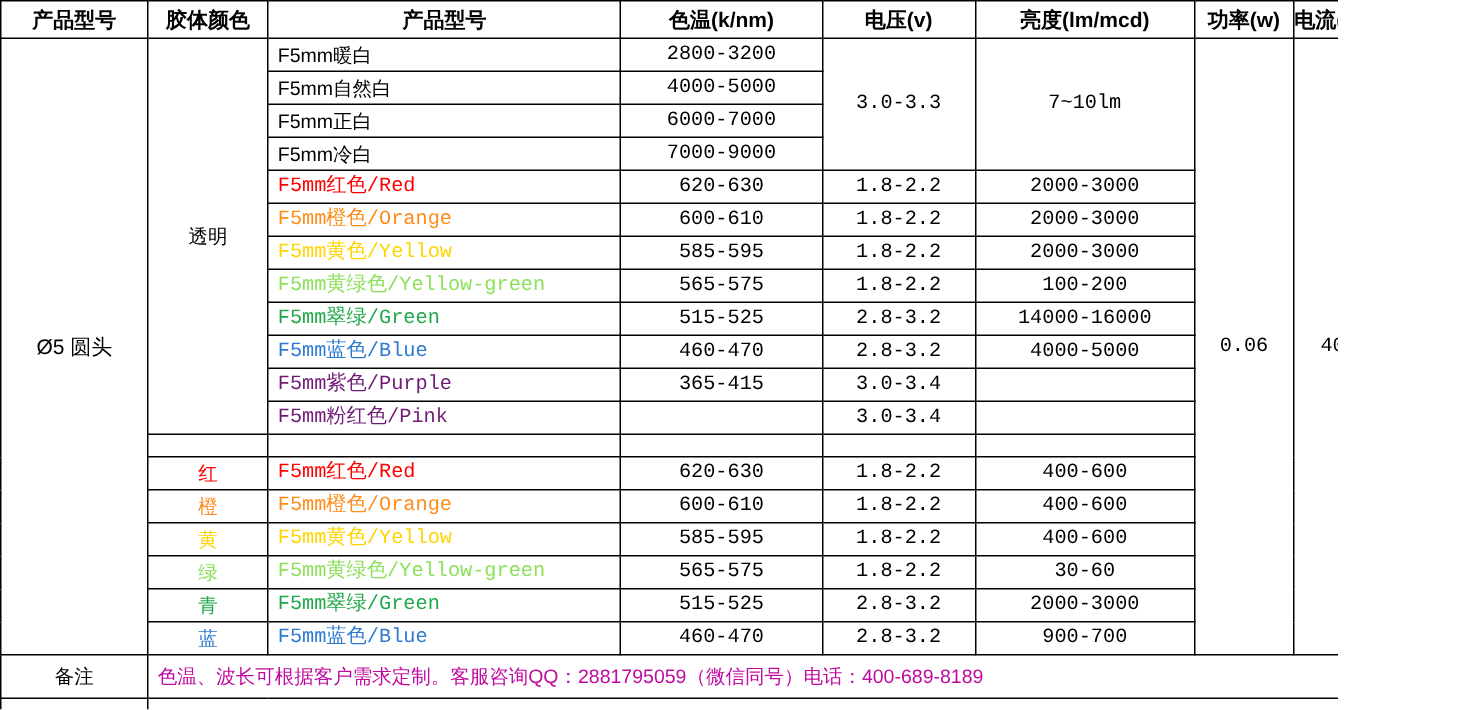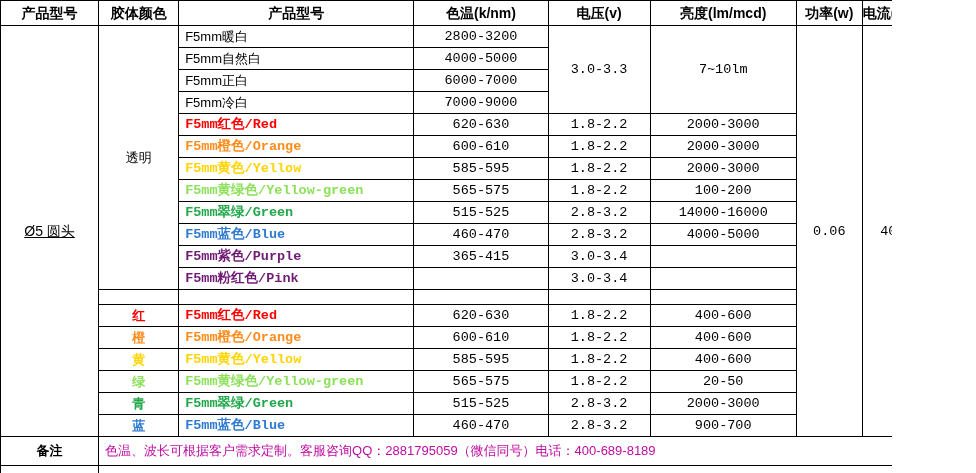--- a/index.html
+++ b/index.html
@@ -2,24 +2,24 @@
 <html><head>
 <meta charset="utf-8">
 <style>
   html,body{margin:0;padding:0;background:#ffffff;}
   body{font-family:"Liberation Sans","DejaVu Sans",sans-serif;}
   #sheet{position:relative;width:892px;height:473px;overflow:hidden;background:#fff;}
   table{border-collapse:collapse;table-layout:fixed;width:976px;}
   td,th{border:1px solid #000;padding:0;font-size:13px;color:#000;vertical-align:middle;text-align:center;line-height:21px;height:21px;overflow:hidden;white-space:nowrap;}
   .hdr{font-weight:bold;font-size:14px;background:#fff;height:24px;line-height:24px;}
   .mono{font-family:"Liberation Mono","DejaVu Sans Mono",monospace;font-size:13.5px;}
-  .bold{font-weight:bold;}
+  .bold{font-weight:normal;}
   .lft{text-align:left;padding-left:6px;}
   .cn{font-family:"Liberation Sans","DejaVu Sans",sans-serif;}
-  .prod{font-size:14px;text-decoration:underline;}
+  .prod{font-size:14px;}
   .note-text{font-family:"Liberation Sans","DejaVu Sans",sans-serif;font-weight:normal;font-size:13px;color:#c00aa0;text-align:left;padding-left:6px;}
   .spacer td{height:14px;border-left:1px solid #000;border-right:1px solid #000;border-top:1px solid #000;border-bottom:1px solid #000;}
   .vert{line-height:17px;white-space:normal;font-size:13px;text-align:center;}
   .tallcell{vertical-align:middle;}
 </style>
 </head>
 <body>
 
 <div id="sheet">
 <table>
@@ -148,21 +148,21 @@
     <td class="lft mono bold" style="color:#ffd400">F5mm黄色/Yellow</td>
     <td class="mono">585-595</td>
     <td class="mono">1.8-2.2</td>
     <td class="mono">400-600</td>
   </tr>
   <tr>
     <td class="cn bold" style="color:#8ce05a">绿</td>
     <td class="lft mono bold" style="color:#8ce05a">F5mm黄绿色/Yellow-green</td>
     <td class="mono">565-575</td>
     <td class="mono">1.8-2.2</td>
-    <td class="mono">20-50</td>
+    <td class="mono">30-60</td>
   </tr>
   <tr>
     <td class="cn bold" style="color:#22a84a">青</td>
     <td class="lft mono bold" style="color:#22a84a">F5mm翠绿/Green</td>
     <td class="mono">515-525</td>
     <td class="mono">2.8-3.2</td>
     <td class="mono">2000-3000</td>
   </tr>
   <tr>
     <td class="cn bold" style="color:#2e7ad1">蓝</td>

